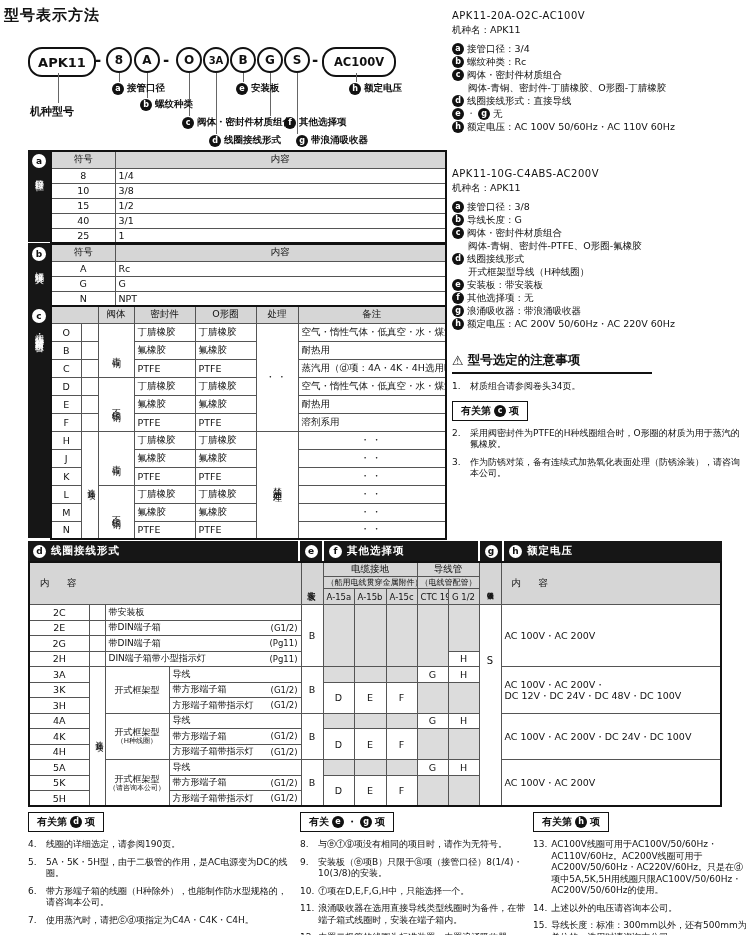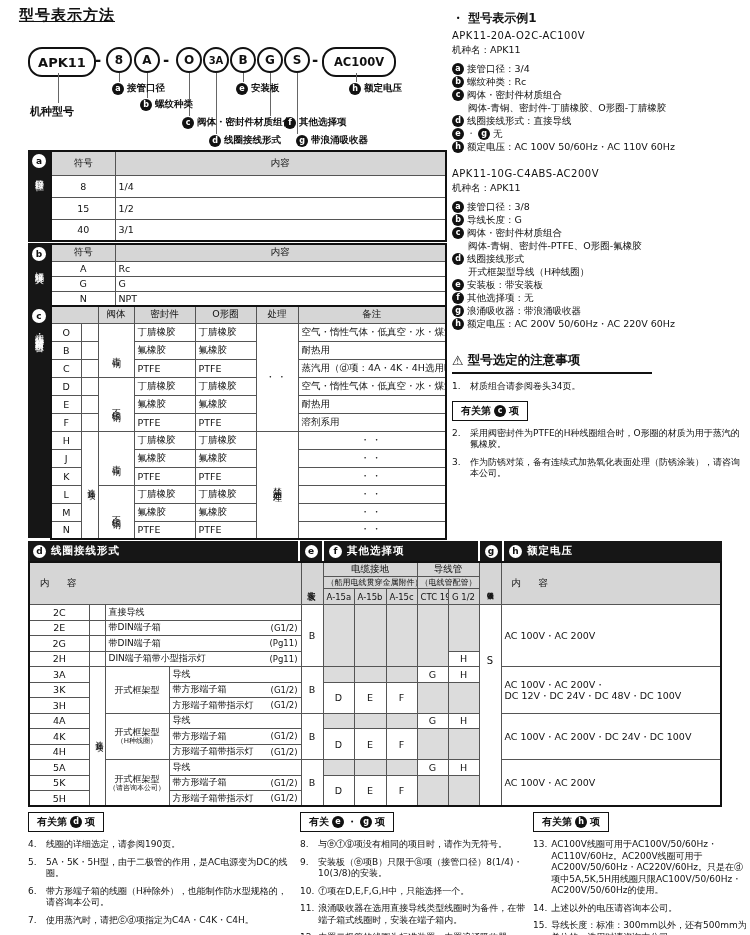--- a/index.html
+++ b/index.html
@@ -1,19 +1,19 @@
 <!DOCTYPE html>
 <html><head>
 <meta charset="utf-8">
 <style>
   html,body{margin:0;padding:0;background:#e8e8e8;}
   .page{position:relative;width:750px;height:935px;background:#ffffff;overflow:hidden;
         font-family:"DejaVu Sans","Liberation Sans",sans-serif;color:#111;}
   .abs{position:absolute;}
-  .title{position:absolute;left:19px;top:6px;font-size:15px;font-weight:bold;letter-spacing:1px;text-decoration:underline;}
+  .title{position:absolute;left:4px;top:6px;font-size:15px;font-weight:bold;letter-spacing:1px;}
 
   
   .pill{position:absolute;height:26px;border:2px solid #111;border-radius:14px;background:#fff;
         display:flex;align-items:center;justify-content:center;font-weight:bold;font-size:13px;}
   .circ{position:absolute;width:26px;height:26px;border:2px solid #111;border-radius:50%;background:#fff;
         display:flex;align-items:center;justify-content:center;font-weight:bold;font-size:12px;box-sizing:border-box;}
   .circ.sm{font-size:10px;}
   .dash{position:absolute;font-size:15px;font-weight:bold;}
   .vline{position:absolute;width:0;border-left:1px solid #666;}
   .callout{position:absolute;display:flex;align-items:center;gap:3px;white-space:nowrap;}
@@ -149,21 +149,20 @@
     <span class="ct">g</span>
     <span class="clabel">带浪涌吸收器</span>
     </div>
   <div class="callout" style="left:349px;top:82px;">
     <span class="ct">h</span>
     <span class="clabel">额定电压</span>
     </div>
   <div class="mlabel" style="left:30px;top:104px;">机种型号</div>
 
   <div class="exblock" style="left:452px;top:10px;">
-    <div class="extitle">・ 型号表示例1</div>
     <div class="exmodel">APK11-20A-O2C-AC100V</div>
     <div class="exmachine">机种名：APK11</div>
     <div id="ex1-lines">
         <div class="exline">
           <span class="ct">a</span>
           <span>接管口径：3/4</span>
         </div>
         <div class="exline">
           <span class="ct">b</span>
           <span>螺纹种类：Rc</span>
@@ -273,26 +272,34 @@
       <tbody>
           <tr style="height:17px">
             <th class="thead">符号</th>
             <th class="thead">内容</th>
           </tr>
       <tr style="height:15px">
             <td class="cc">8</td>
             <td class="cd">1/4</td>
           </tr>
       <tr style="height:15px">
+            <td class="cc">10</td>
+            <td class="cd">3/8</td>
+          </tr>
+      <tr style="height:15px">
             <td class="cc">15</td>
             <td class="cd">1/2</td>
           </tr>
       <tr style="height:15px">
             <td class="cc">40</td>
             <td class="cd">3/1</td>
+          </tr>
+      <tr style="height:15px">
+            <td class="cc">25</td>
+            <td class="cd">1</td>
           </tr>
     </tbody>
       </table>
   </div>
 
   <div class="tbl-wrap" style="left:28px;top:243px;">
     <div class="sidebar" style="height:62px;">
       <span class="ct inv">b</span>
       <span class="vlabel">螺纹种类</span>
     </div>
@@ -490,21 +497,21 @@
       <th class="thead code">A-15c</th>
       <th class="thead code">CTC 19</th>
       <th class="thead code">G 1/2</th>
     </tr>
 
     <tr style="height:15.5px">
       <td class="cc">2C</td>
       <td class="mk"><span class="mini-v">标准</span></td>
       <td class="desc" colspan="2">
             <div class="inner">
-              <span class="dt">直接导线</span>
+              <span class="dt">带安装板</span>
               <span class="dp"></span>
             </div>
           </td>
       <td class="lt" rowspan="4">B</td>
       <td class="na" rowspan="4"></td>
       <td class="na" rowspan="4"></td>
       <td class="na" rowspan="4"></td>
       <td class="na" rowspan="4"></td>
       <td class="na" rowspan="3"></td>
       <td class="surge-cell" rowspan="13">

